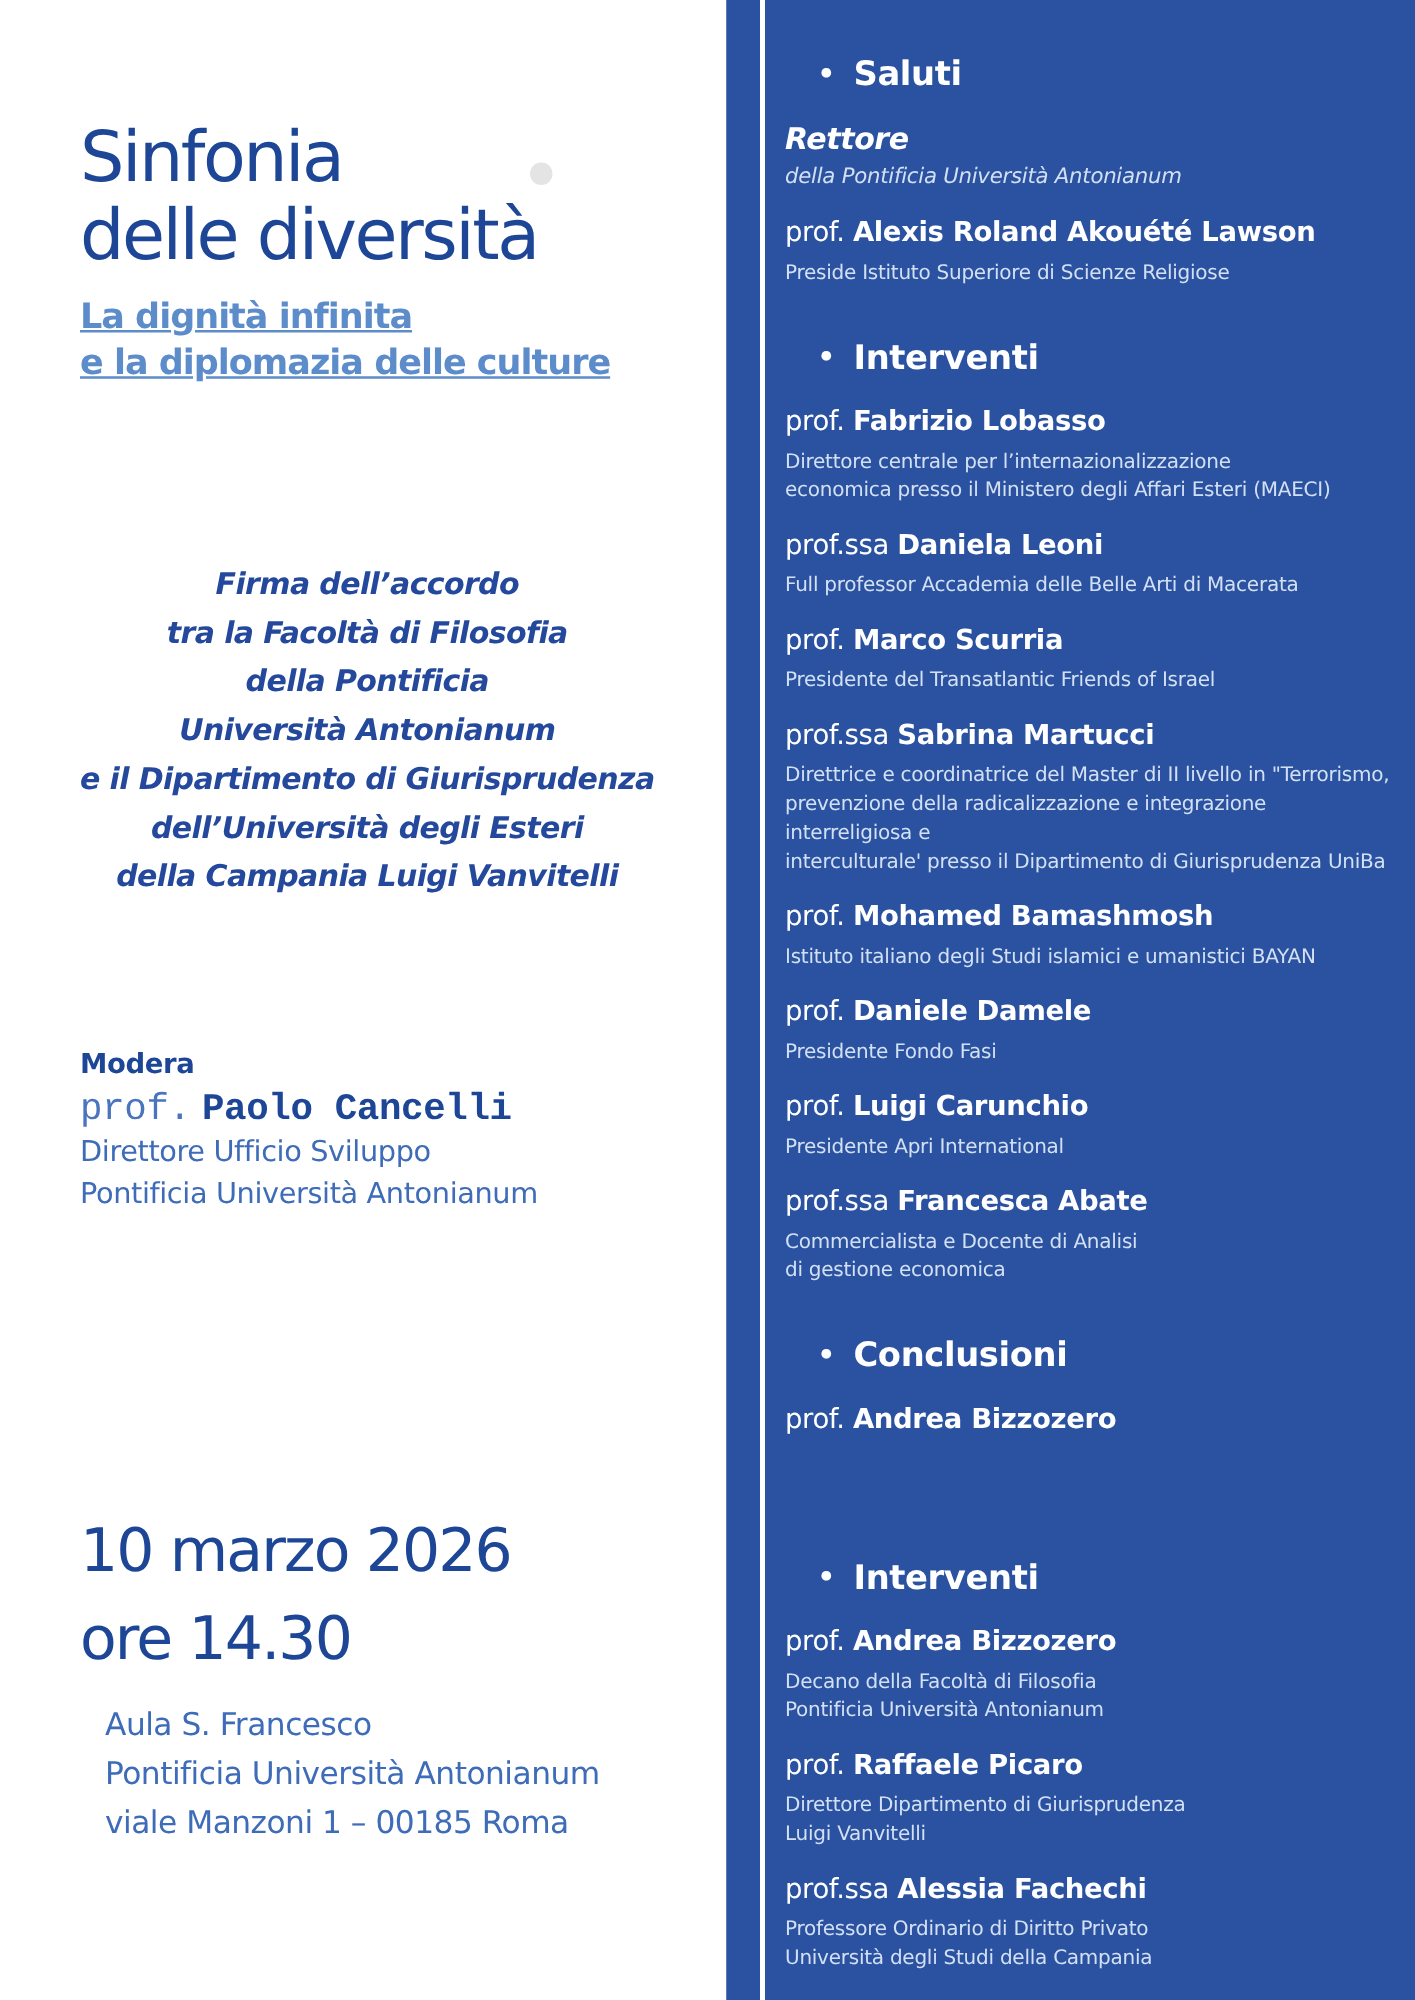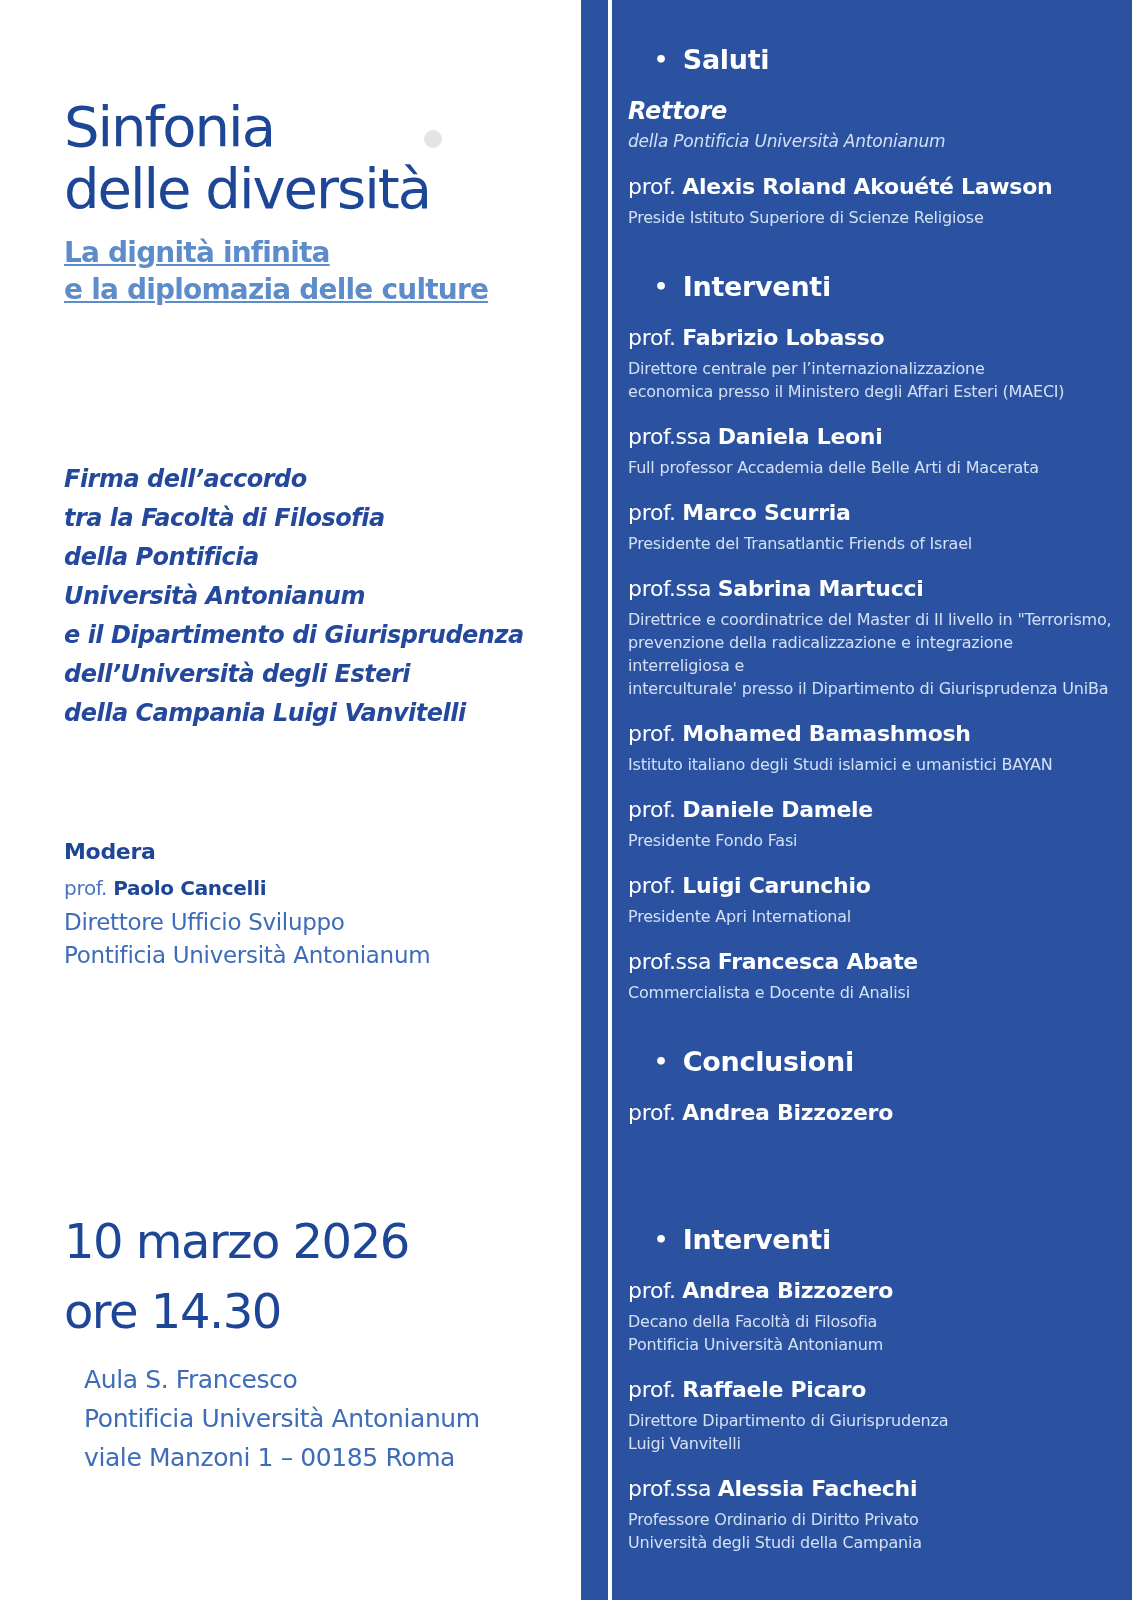--- a/index.html
+++ b/index.html
@@ -16,24 +16,24 @@
   .canvas{position:relative;width:1132px;height:1600px;background:#ffffff;overflow:hidden;}
 
   
   .stripe{position:absolute;left:581px;top:0;width:27px;height:1600px;background:var(--panel-blue);}
   .panel{position:absolute;left:612px;top:0;width:520px;height:1600px;background:var(--panel-blue);padding:38px 18px 12px 16px;overflow:hidden;}
 
   
   .title-block{position:absolute;left:64px;top:96px;color:var(--dark-blue);font-weight:400;font-size:56px;line-height:62px;letter-spacing:-2px;}
   .decorative-dot{position:absolute;left:424px;top:130px;width:18px;height:18px;border-radius:50%;background:var(--dot-gray);}
   .subtitle-block{position:absolute;left:64px;top:234px;color:var(--mid-blue);font-weight:700;font-size:28px;line-height:37px;letter-spacing:-0.8px;text-decoration:underline;}
-  .agreement-block{position:absolute;left:64px;top:460px;color:#24499c;font-weight:700;font-style:italic;font-size:24px;line-height:39px;letter-spacing:-0.5px;}
+  .agreement-block{position:absolute;left:64px;top:448px;color:#24499c;font-weight:700;font-style:italic;font-size:24px;line-height:39px;letter-spacing:-0.5px;text-align:center;}
   .moderator-block{position:absolute;left:64px;top:834px;}
   .moderator-label{color:var(--dark-blue);font-weight:700;font-size:22px;line-height:36px;letter-spacing:-0.3px;}
-  .moderator-name-line{font-size:20px;line-height:36px;letter-spacing:-0.3px;}
+  .moderator-name-line{font-size:30px;line-height:36px;letter-spacing:-0.3px;font-family:Liberation Mono, monospace;}
   .moderator-name-line .prefix{color:#4a74bd;font-weight:400;margin-right:0.3em;}
   .moderator-name-line strong{color:var(--dark-blue);font-weight:700;}
   .moderator-roles{color:var(--body-blue);font-size:23px;line-height:33px;letter-spacing:-0.3px;}
   .datetime-block{position:absolute;left:64px;top:1206px;color:var(--dark-blue);font-weight:400;font-size:48px;line-height:70px;letter-spacing:-1.5px;}
   .venue-block{position:absolute;left:64px;top:1360px;color:var(--body-blue);font-size:25px;line-height:39px;letter-spacing:-0.4px;margin-left:20px;}
 
   
   .section-heading{color:#ffffff;font-weight:700;font-size:27px;line-height:32px;letter-spacing:-0.3px;margin:42px 0 18px 26px;}
   .section-heading.first{margin-top:6px;}
   .section-heading.gap-before{margin-top:96px;}
@@ -130,20 +130,21 @@
         <div class="speaker-name"><span class="prefix">prof. </span><span class="nm">Daniele Damele</span></div>
         <div class="speaker-role">Presidente Fondo Fasi</div>
       </div>
       <div class="speaker-entry">
         <div class="speaker-name"><span class="prefix">prof. </span><span class="nm">Luigi Carunchio</span></div>
         <div class="speaker-role">Presidente Apri International</div>
       </div>
       <div class="speaker-entry">
         <div class="speaker-name"><span class="prefix">prof.ssa </span><span class="nm">Francesca Abate</span></div>
         <div class="speaker-role">Commercialista e Docente di Analisi</div>
+        <div class="speaker-role">di gestione economica</div>
       </div>
       <div class="section-heading"><span class="bullet">•</span><span>Conclusioni</span></div>
       <div class="speaker-entry">
         <div class="speaker-name"><span class="prefix">prof. </span><span class="nm">Andrea Bizzozero</span></div>
       </div>
       <div class="section-heading gap-before"><span class="bullet">•</span><span>Interventi</span></div>
       <div class="speaker-entry">
         <div class="speaker-name"><span class="prefix">prof. </span><span class="nm">Andrea Bizzozero</span></div>
         <div class="speaker-role">Decano della Facoltà di Filosofia</div>
         <div class="speaker-role">Pontificia Università Antonianum</div>

